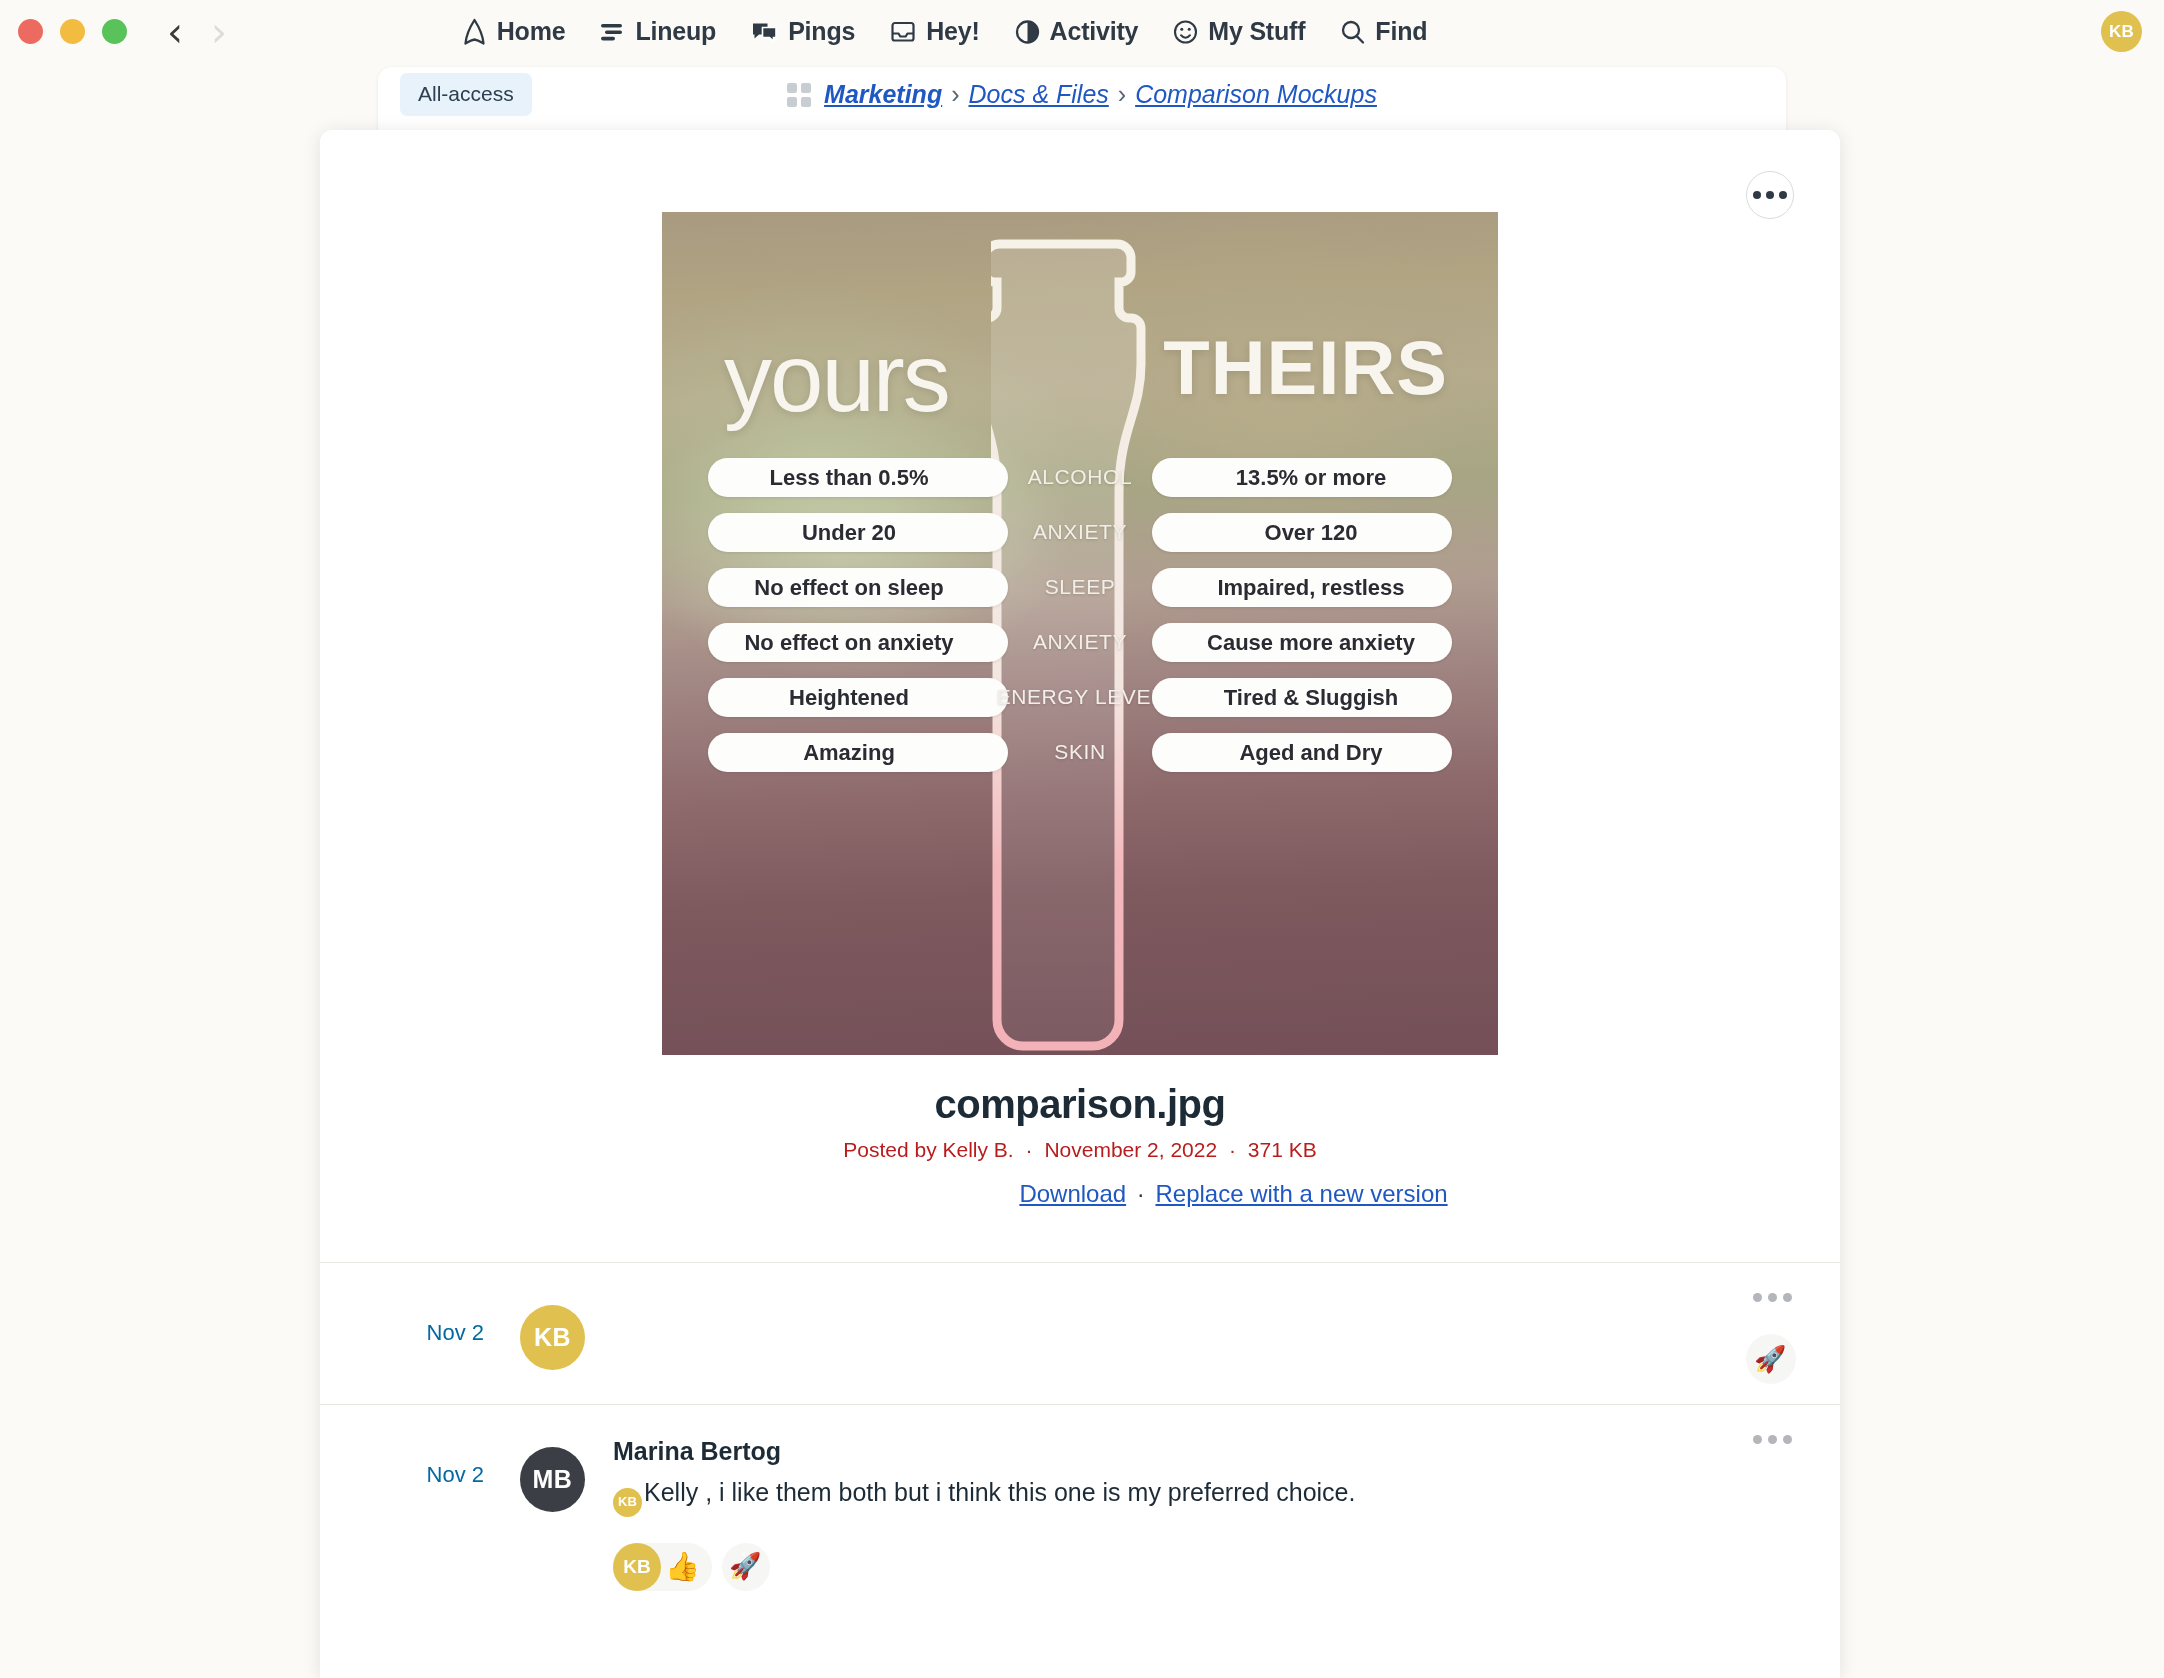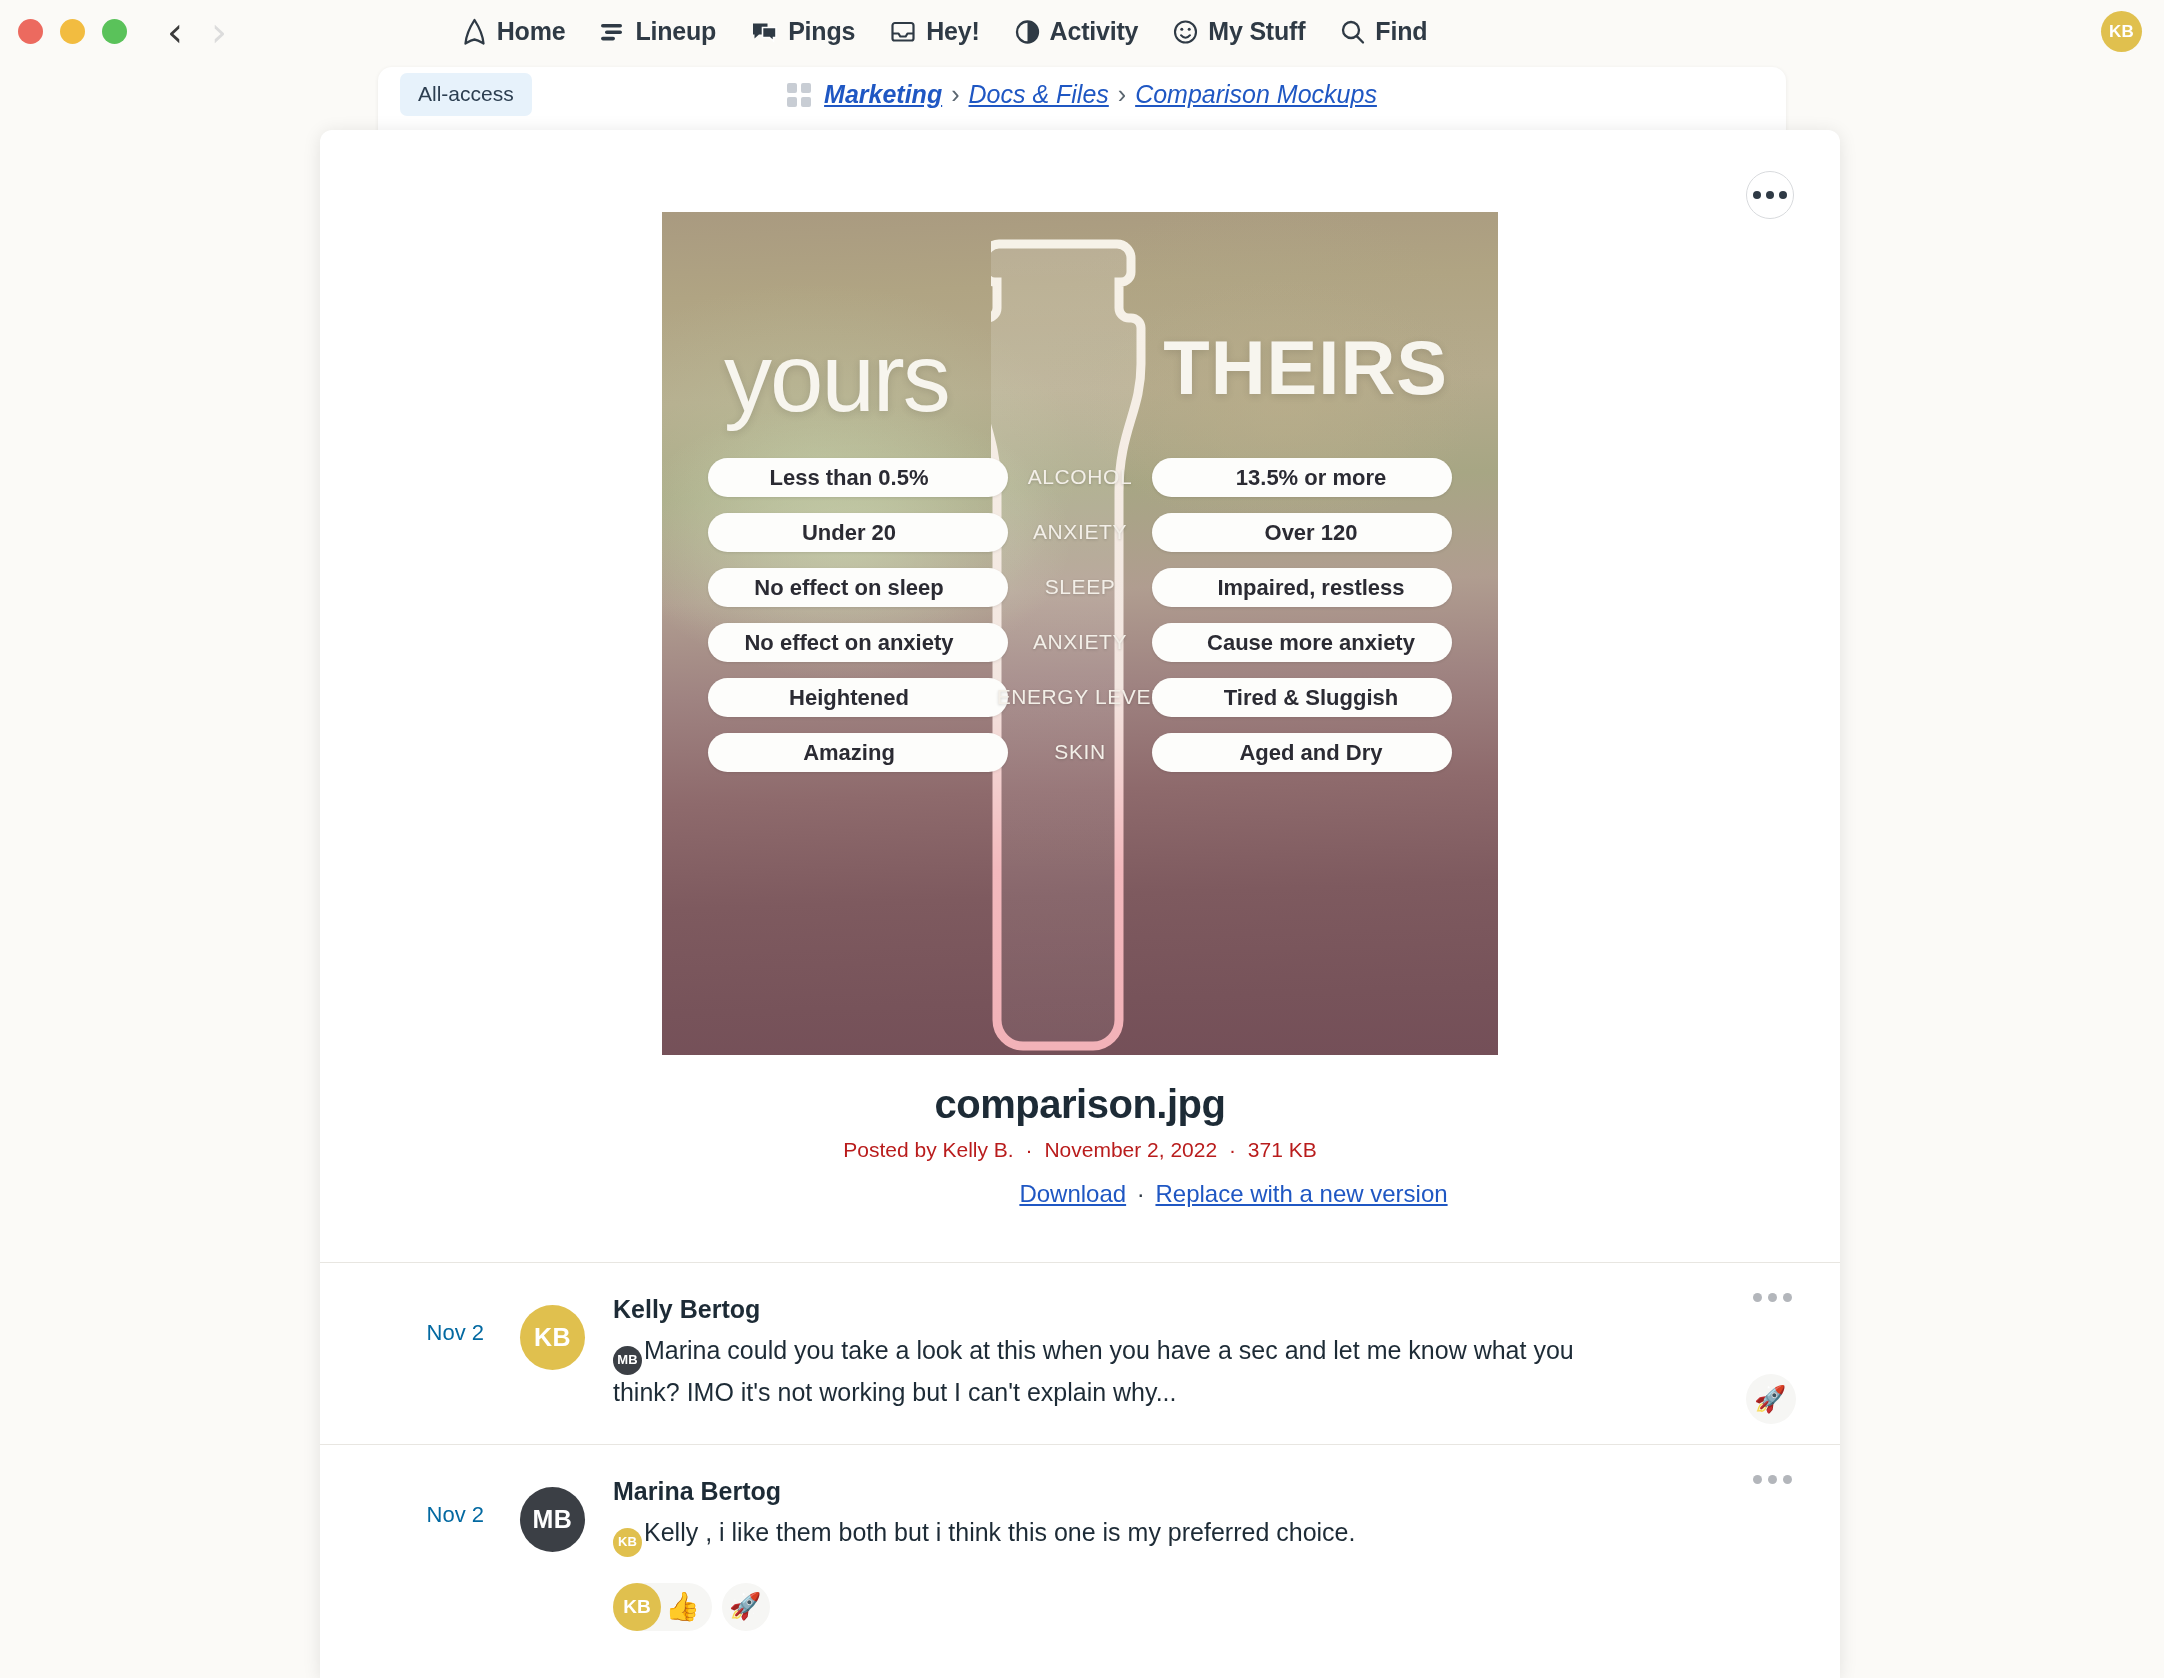--- a/index.html
+++ b/index.html
@@ -436,24 +436,20 @@
     <a>Download</a>
     <span class="dotsep">·</span>
     <a>Replace with a new version</a>
   </div>
 
   <div class="comments">
 
     <div class="crow">
       <div class="cdate">Nov 2</div>
       <div class="cavatar" style="background:#e0c04e">KB</div>
-      <div class="cbody">
-        <div class="cauthor">Kelly Bertog</div>
-        <div class="ctext"><span class="mention mb">MB</span><span>Marina could you take a look at this when you have a sec and let me know what you think? IMO it's not working but I can't explain why...</span></div>
-      </div>
       <div class="crow-menu">
         <i></i>
           <i></i>
           <i></i>
       </div>
       <div class="reaction-add">
         <span>🚀</span>
       </div>
     </div>
 

